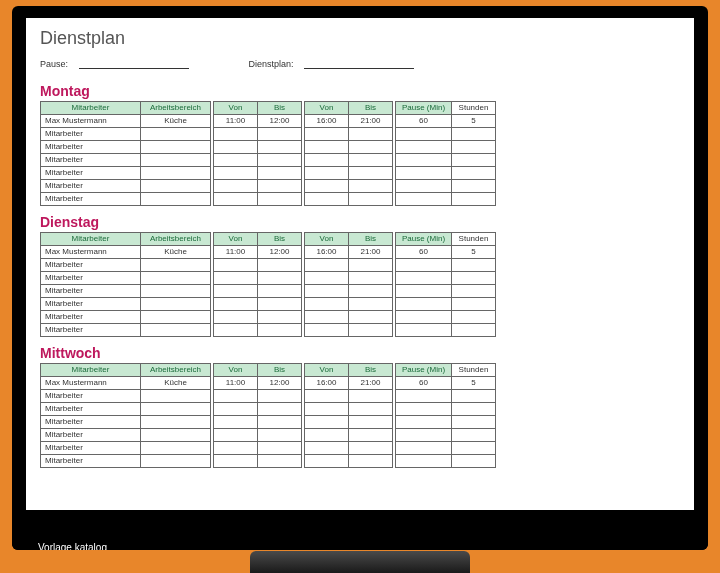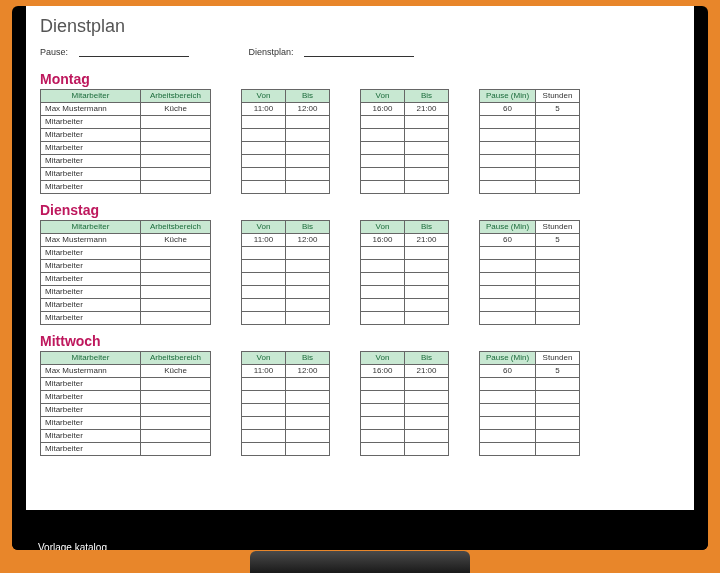--- a/index.html
+++ b/index.html
@@ -17,21 +17,21 @@
     top: 6px;
     width: 696px;
     height: 544px;
     background: #000;
     border-radius: 6px;
     overflow: hidden;
   }
   .screen {
     position: absolute;
     left: 14px;
-    top: 0;
+    top: 12px;
     width: 668px;
     height: 509px;
     background: #fff;
     overflow: hidden;
   }
   .doc {
     padding: 10px 14px;
     font-size: 9px;
     color: #333;
   }
@@ -49,21 +49,21 @@
     border-bottom: 1px solid #333;
     height: 10px;
     vertical-align: bottom;
   }
   .day-title {
     font-size: 14px;
     color: #be185d;
     font-weight: bold;
     margin: 6px 0 2px 0;
   }
-  .day-block { display: flex; gap: 30px; margin-bottom: 8px; }
+  .day-block { display: flex; gap: 2px; margin-bottom: 8px; }
   table { border-collapse: collapse; }
   th, td {
     border: 1px solid #666;
     height: 13px;
     text-align: center;
     font-size: 8px;
     line-height: 12px;
     padding: 0 2px;
   }
   th { font-weight: normal; }

